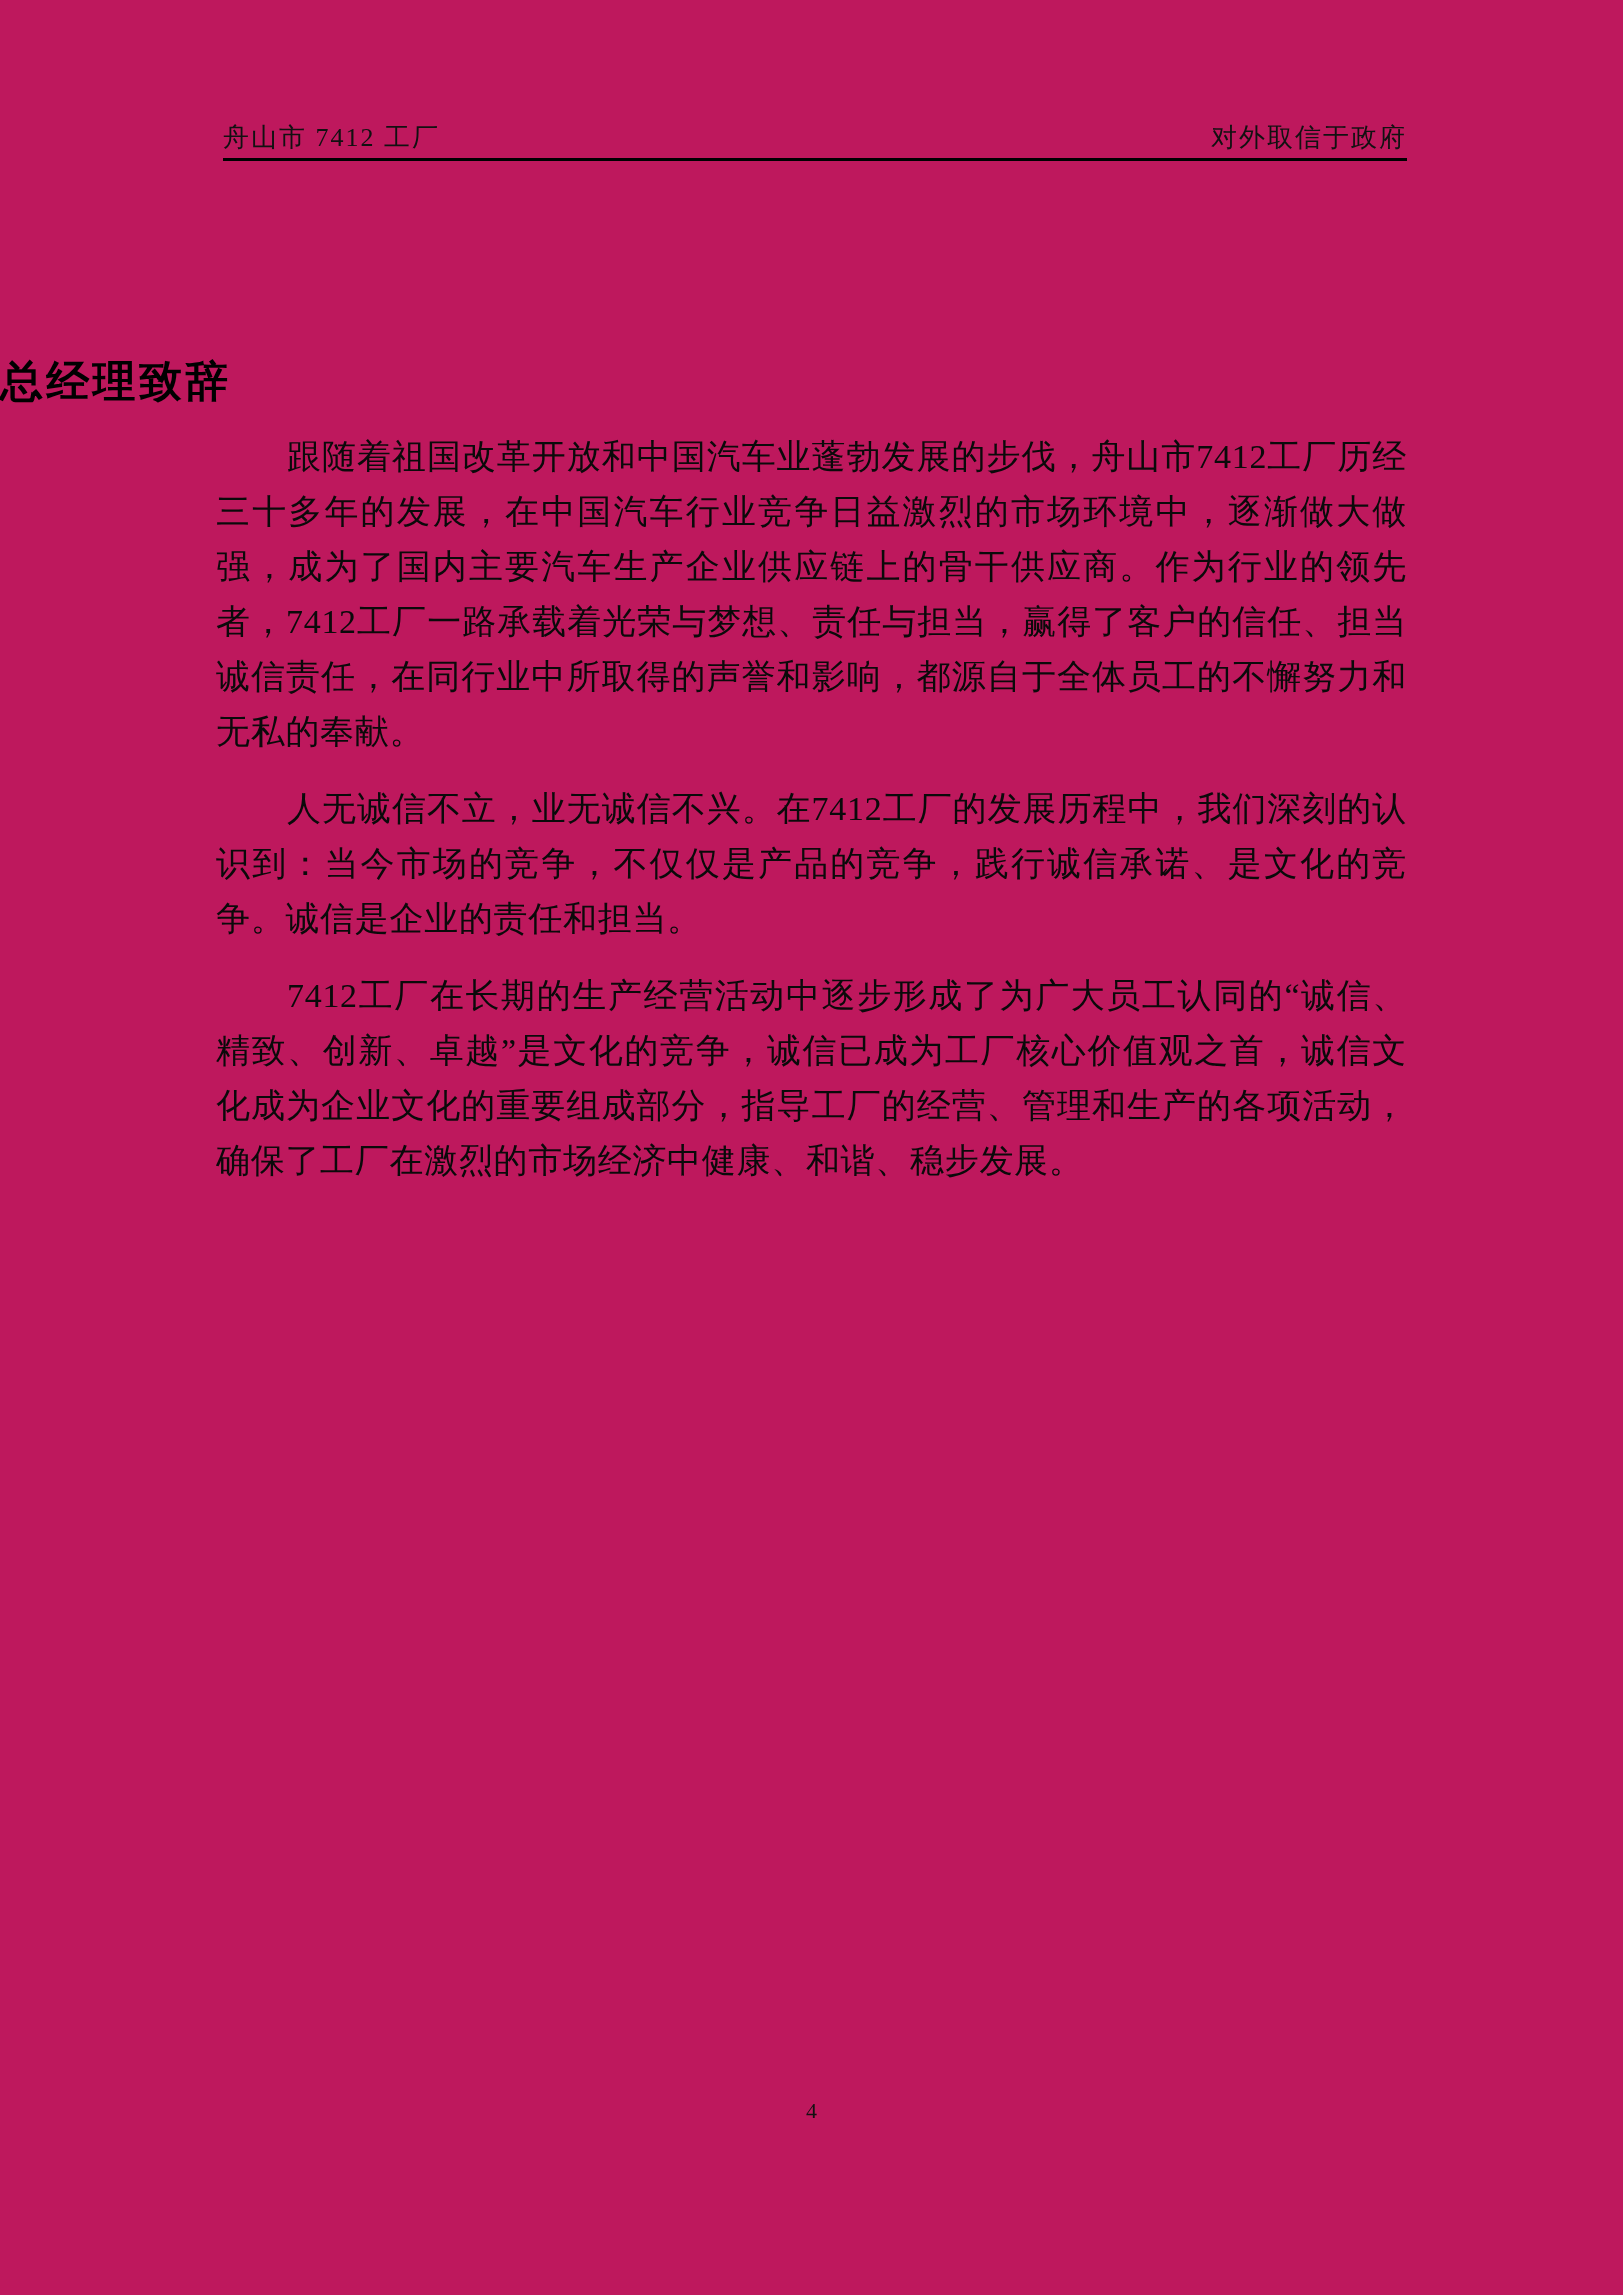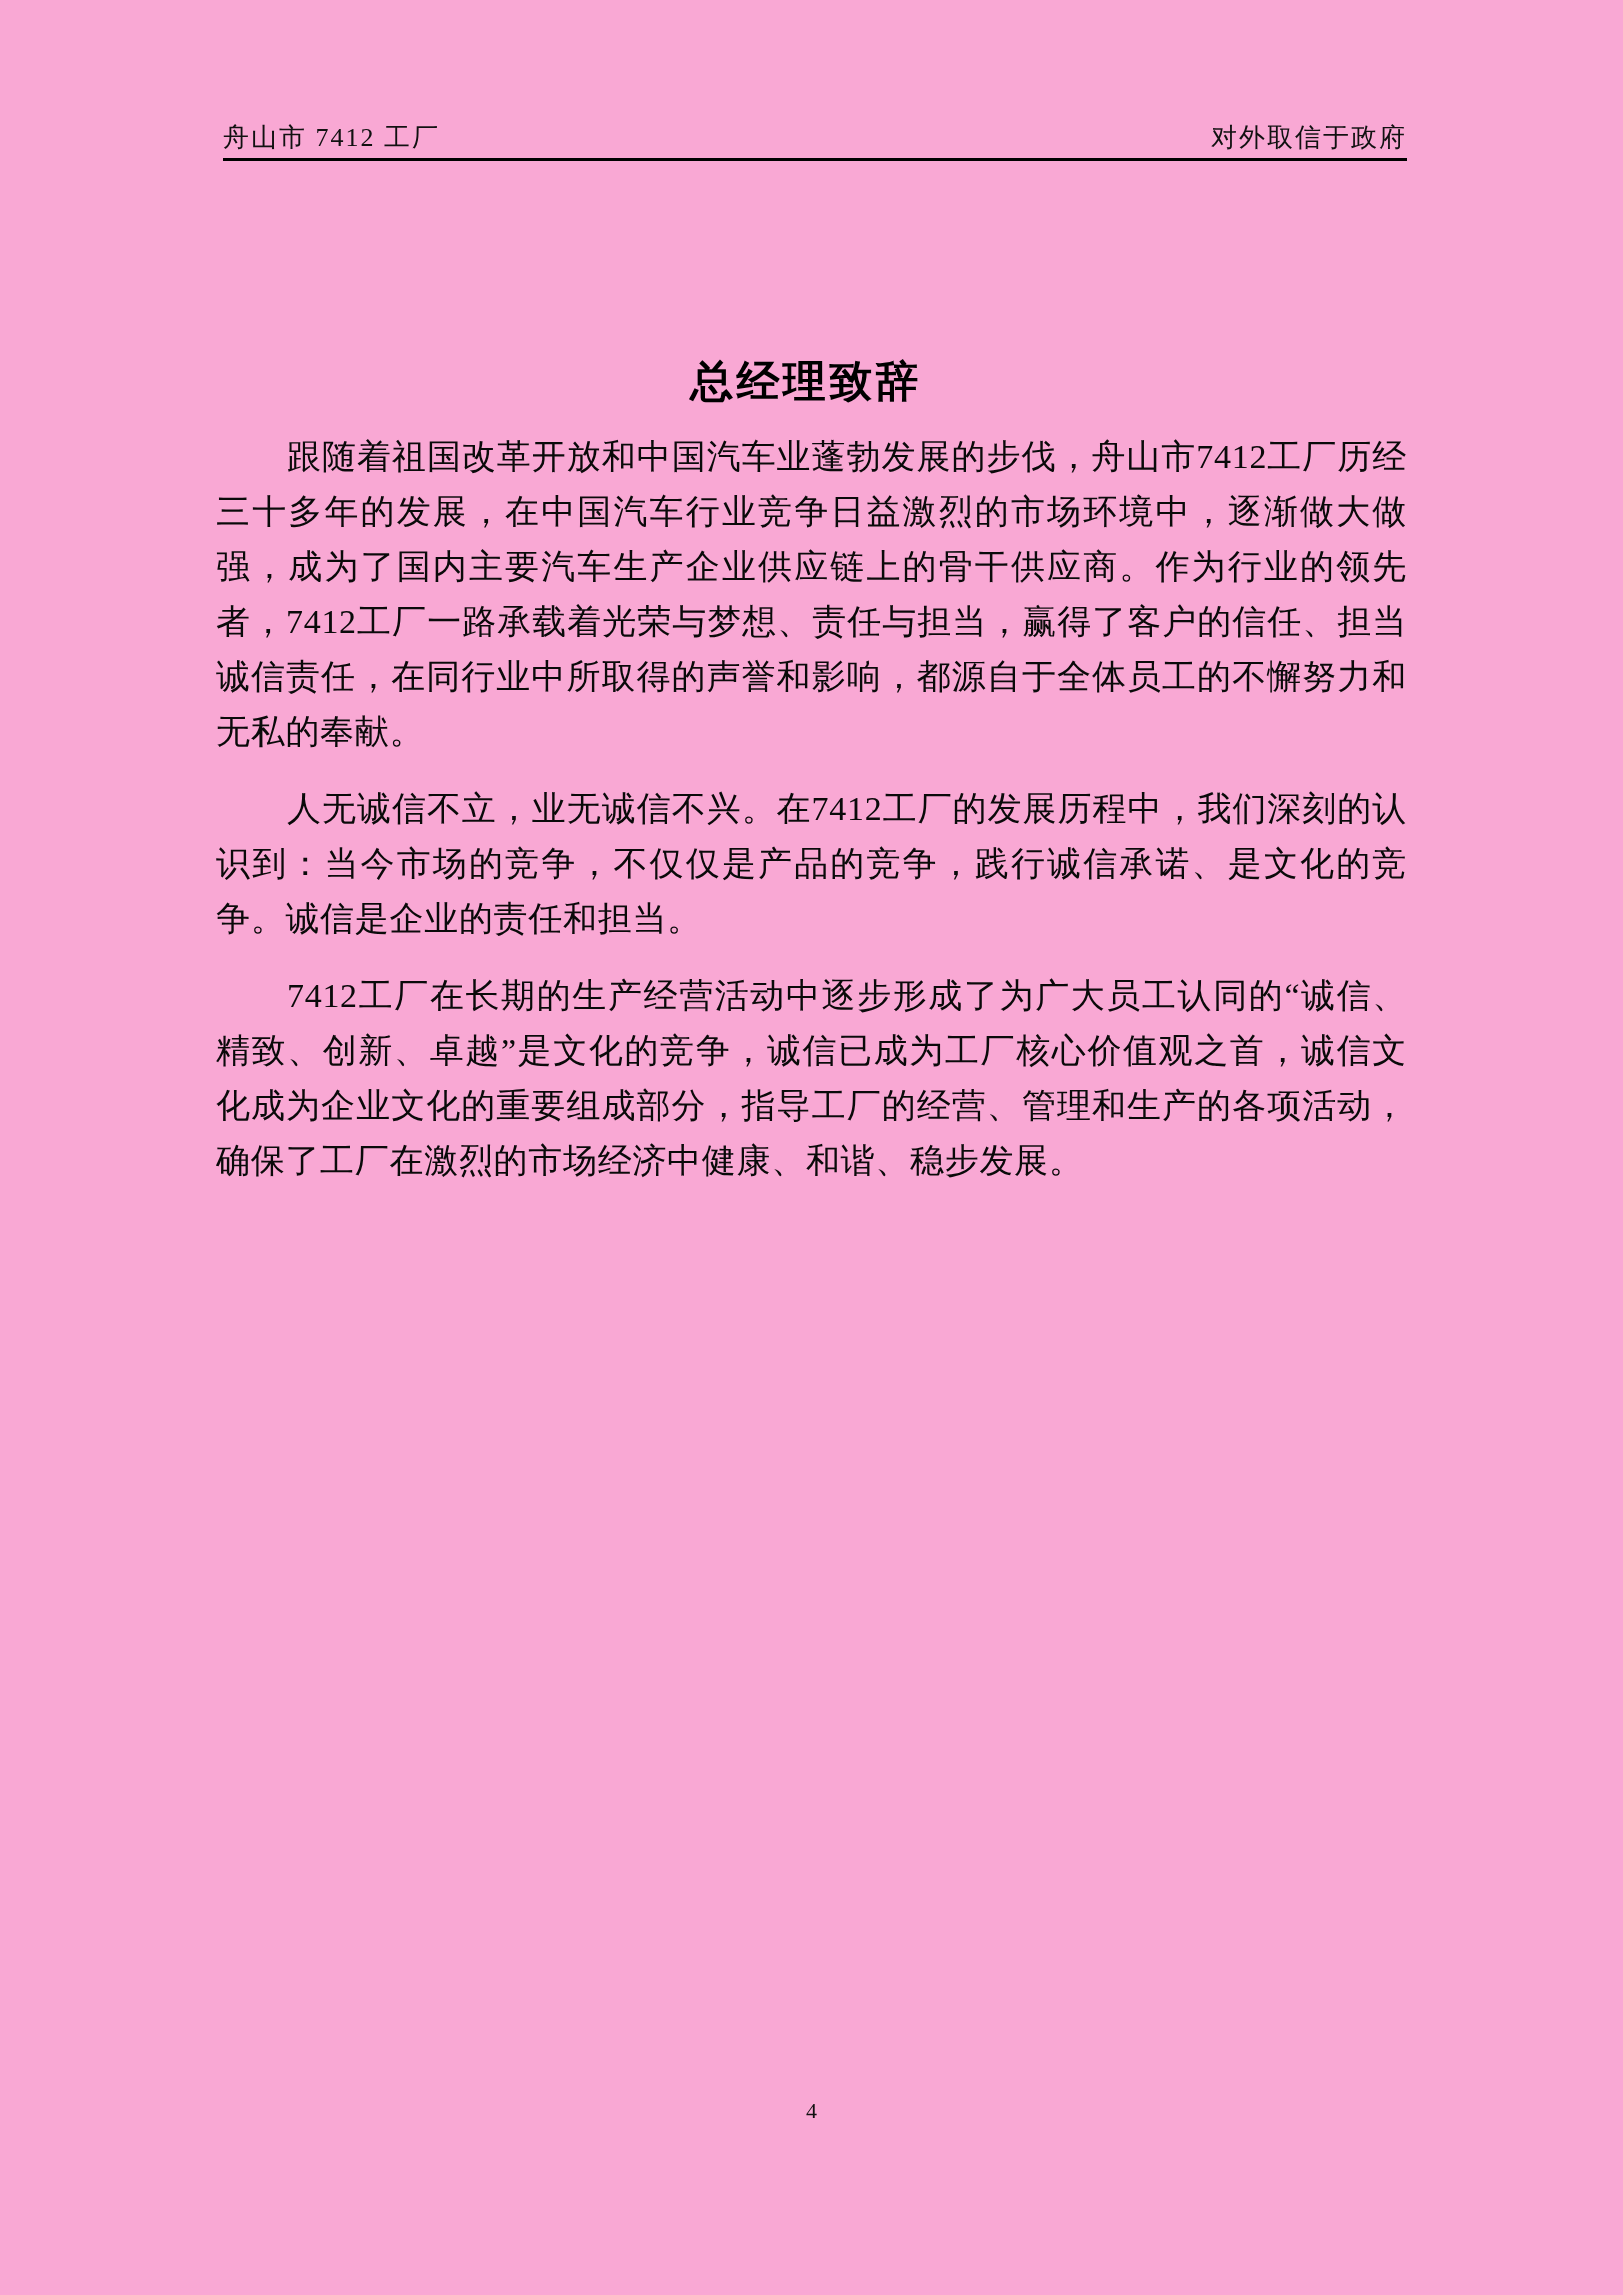--- a/index.html
+++ b/index.html
@@ -9,21 +9,21 @@
   }
   body {
     font-family: "Liberation Serif", "DejaVu Serif", serif;
     color: #000000;
   }
 
   .page {
     position: relative;
     width: 1623px;
     height: 2295px;
-    background: #f9a8d4;
+    background: #be185d;
     overflow: hidden;
     box-sizing: border-box;
   }
 
   
   .header {
     position: absolute;
     left: 223px;
     right: 216px;
     top: 98px;
@@ -43,21 +43,21 @@
     color: #111111;
     white-space: nowrap;
   }
 
   
   .doc-title {
     position: absolute;
     left: 0;
     right: 11px;
     top: 324px;
-    text-align: center;
+    text-align: left;
     font-family: "DejaVu Sans", "Liberation Sans", sans-serif;
     font-weight: 700;
     font-size: 43px;
     letter-spacing: 3.3px;
     color: #000000;
   }
 
   
   .body-area {
     position: absolute;

